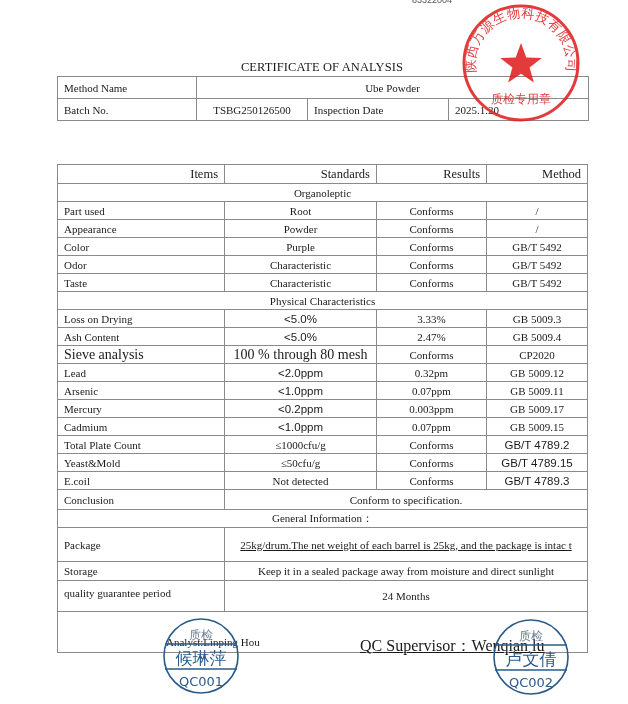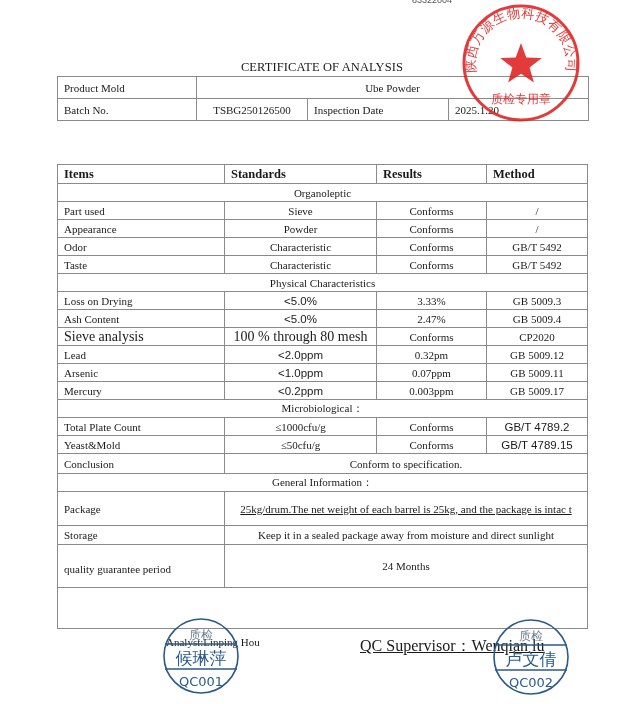--- a/index.html
+++ b/index.html
@@ -8,21 +8,21 @@
   .abs { position: absolute; }
   .docnum { left: 412px; top: -5px; font-family: "Liberation Sans", sans-serif; font-size: 9px; color: #555; }
   .title { left: 0; width: 644px; top: 60px; text-align: center; font-size: 12.5px; letter-spacing: 0.1px; }
   table { border-collapse: collapse; position: absolute; table-layout: fixed; }
   td, th { border: 1px solid #8a8a8a; padding: 0 6px; font-size: 11px; font-weight: normal;
            white-space: nowrap; overflow: hidden; }
   .top { left: 57px; top: 76px; width: 531px; }
   .top td { height: 21px; }
   .c { text-align: center; margin-left: 36px; }
   .main { left: 57px; top: 164px; width: 530px; }
-  .main th { height: 18px; font-weight: bold; font-size: 12.5px; text-align: left; margin-top: 7px; }
+  .main th { height: 18px; font-weight: normal; font-size: 12.5px; text-align: right; margin-top: 7px; }
   .main td { height: 17px; }
   .sect { text-align: center; font-weight: normal; font-size: 11px; }
   .sans { font-family: Liberation Sans, sans-serif; font-size: 11.5px; }
   .big { font-size: 14px; }
   .wrap { white-space: normal; line-height: 14px; text-align: center; text-decoration: underline; }
   .sig td { height: 40px; border-top: 1px solid #8a8a8a; }
   .analyst { left: 166px; top: 636px; font-size: 11px; }
   .supervisor { left: 360px; top: 636px; font-size: 16px; text-decoration: underline; }
   .stamp-red { left: 461px; top: 3px; width: 120px; height: 120px; }
   .stamp-blue { width: 78px; height: 78px; }
@@ -35,21 +35,21 @@
 
 <table class="top">
   <colgroup>
       <col style="width:139px">
       <col style="width:111px">
       <col style="width:141px">
       <col style="width:140px">
     </colgroup>
   <tbody>
       <tr>
-    <td>Product Mold</td>
+    <td>Method Name</td>
     <td colspan="3" class="c">Ube Powder</td>
   </tr>
   <tr>
     <td>Batch No.</td>
     <td class="c">TSBG250126500</td>
     <td>Inspection Date</td>
     <td>2025.1.20</td>
   </tr>
 </tbody>
   </table>
@@ -67,29 +67,35 @@
     <th>Standards</th>
     <th>Results</th>
     <th>Method</th>
   </tr>
 
   <tr>
         <td colspan="4" class="sect">Organoleptic</td>
       </tr>
   <tr>
     <td>Part used</td>
-    <td class="c">Sieve</td>
+    <td class="c">Root</td>
     <td class="c">Conforms</td>
     <td class="c">/</td>
   </tr>
   <tr>
     <td>Appearance</td>
     <td class="c">Powder</td>
     <td class="c">Conforms</td>
     <td class="c">/</td>
+  </tr>
+  <tr>
+    <td>Color</td>
+    <td class="c">Purple</td>
+    <td class="c">Conforms</td>
+    <td class="c">GB/T 5492</td>
   </tr>
   <tr>
     <td>Odor</td>
     <td class="c">Characteristic</td>
     <td class="c">Conforms</td>
     <td class="c">GB/T 5492</td>
   </tr>
   <tr>
     <td>Taste</td>
     <td class="c">Characteristic</td>
@@ -129,54 +135,63 @@
     <td class="c sans">&lt;1.0ppm</td>
     <td class="c">0.07ppm</td>
     <td class="c">GB 5009.11</td>
   </tr>
   <tr>
     <td>Mercury</td>
     <td class="c sans">&lt;0.2ppm</td>
     <td class="c">0.003ppm</td>
     <td class="c">GB 5009.17</td>
   </tr>
-
-  <tr>
-        <td colspan="4" class="sect">Microbiological：</td>
-      </tr>
+  <tr>
+    <td>Cadmium</td>
+    <td class="c sans">&lt;1.0ppm</td>
+    <td class="c">0.07ppm</td>
+    <td class="c">GB 5009.15</td>
+  </tr>
+
   <tr>
     <td>Total Plate Count</td>
     <td class="c">≤1000cfu/g</td>
     <td class="c">Conforms</td>
     <td class="c sans">GB/T 4789.2</td>
   </tr>
   <tr>
     <td>Yeast&amp;Mold</td>
     <td class="c">≤50cfu/g</td>
     <td class="c">Conforms</td>
     <td class="c sans">GB/T 4789.15</td>
   </tr>
+  <tr>
+    <td>E.coil</td>
+    <td class="c">Not detected</td>
+    <td class="c">Conforms</td>
+    <td class="c sans">GB/T 4789.3</td>
+  </tr>
 
   <tr>
     <td style="height:19px">Conclusion</td>
     <td colspan="3" class="c">Conform to specification.</td>
   </tr>
   <tr>
         <td colspan="4" class="sect">General Information：</td>
       </tr>
   <tr>
     <td style="height:33px">Package</td>
     <td colspan="3" class="wrap" style="word-break:break-all;padding:0 4px">25kg/drum.The net weight of each barrel is 25kg, and the package is intac t</td>
   </tr>
   <tr>
     <td style="height:18px">Storage</td>
     <td colspan="3" class="c">Keep it in a sealed package away from moisture and direct sunlight</td>
   </tr>
   <tr>
-    <td style="height:24px;vertical-align:top;padding-top:18px">quality guarantee period</td>
+    <td style="height:24px;vertical-align:top;padding-top:6px">quality guarantee period</td>
     <td colspan="3" class="c">24 Months</td>
   </tr>
   <tr class="sig">
     <td colspan="4"></td>
   </tr>
 </tbody>
   </table>
 
 <div class="abs analyst">Analyst:Linping Hou</div>
 <div class="abs supervisor">QC Supervisor：Wenqian lu</div>

